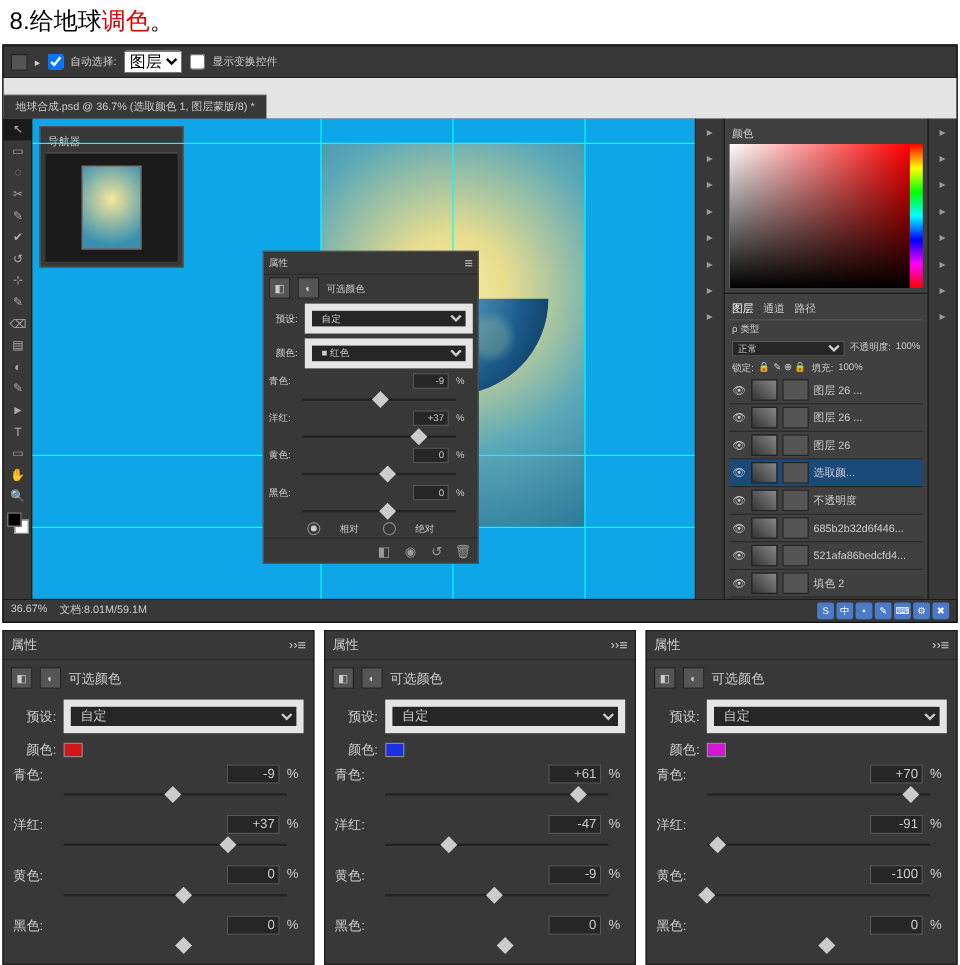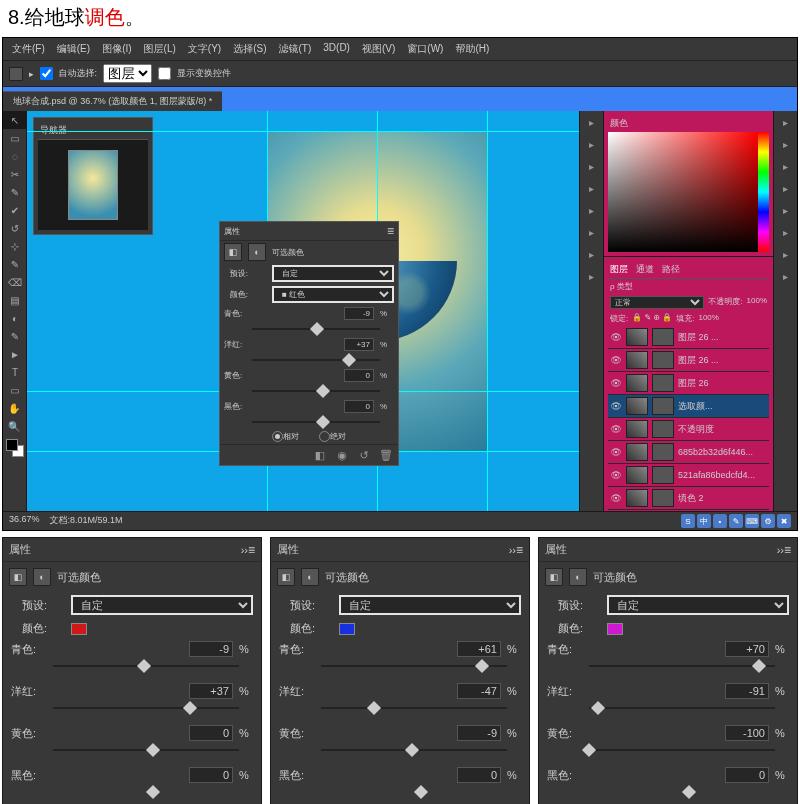--- a/index.html
+++ b/index.html
@@ -8,41 +8,41 @@
 .step-title .accent{color:#d00}
 .ps-app{background:#2a2a2a;color:#ccc;font-size:10px;position:relative;border:1px solid #000;margin:2px}
 .titlebar{background:#2a2a2a;height:18px;display:flex;align-items:center;padding:0 4px}
 .titlebar .ps-icon{width:14px;height:14px;background:#001e36;color:#31a8ff;font-size:8px;display:flex;align-items:center;justify-content:center;font-weight:bold;margin-right:6px}
 .titlebar .spacer{flex:1}
 .winbtn{width:18px;height:14px;display:flex;align-items:center;justify-content:center;color:#999;font-size:10px}
 .menubar{display:flex;gap:2px;padding:2px 4px;background:#383838}
 .menubar span{padding:2px 5px;font-size:10px}
 .optbar{display:flex;align-items:center;gap:6px;padding:3px 6px;background:#383838;border-top:1px solid #222;border-bottom:1px solid #222;font-size:9px}
 .optbar .ico{width:14px;height:14px;background:#555;border:1px solid #222}
-.tabbar{display:flex;background:#3b82f6;padding-top:4px}
+.tabbar{display:flex;background:#e5e5e5;padding-top:14px}
 .doctab{background:#383838;padding:3px 10px;font-size:9px;border-top:1px solid #555}
 .workspace{display:flex;height:400px;background:#262626}
 .toolbox{width:24px;background:#383838;display:flex;flex-direction:column;border-right:1px solid #1a1a1a}
 .toolbox .tool{width:24px;height:18px;display:flex;align-items:center;justify-content:center;font-size:10px;color:#aaa}
 .toolbox .tool.sel{background:#1a1a1a}
 .toolbox .swatch{margin:4px auto;width:18px;height:18px;position:relative}
 .toolbox .swatch .fg{position:absolute;width:12px;height:12px;background:#000;border:1px solid #888;top:0;left:0}
 .toolbox .swatch .bg{position:absolute;width:12px;height:12px;background:#fff;border:1px solid #888;bottom:0;right:0}
 .canvas-area{flex:1;background:#0ea5e9;position:relative;overflow:hidden}
 .nav-float{position:absolute;top:6px;left:6px;width:120px;background:#383838;border:1px solid #555;padding:4px}
 .nav-float .thumb{width:100%;height:90px;background:#1a1a1a;display:flex;align-items:center;justify-content:center}
 .nav-float .thumb .mini{width:50px;height:70px;background:radial-gradient(circle at 50% 40%,#f5e89a 0%,#3a8fb0 80%);border:1px solid #888}
 .nav-float .hdr{font-size:9px;padding:2px;border-bottom:1px solid #555}
 .artboard{position:absolute;left:240px;top:20px;width:220px;height:320px;background:radial-gradient(circle at 50% 38%,#f8eea0 0%,#e8dd8f 20%,#5aa8b8 60%,#2a7a9a 100%)}
 .artboard .earth{position:absolute;left:30px;top:130px;width:160px;height:80px;border-radius:0 0 160px 160px;background:radial-gradient(circle at 40% 0%,#6ab8d8 0%,#1a5a8a 60%,#0a2a4a 100%);overflow:hidden}
 .artboard .earth::after{content:"";position:absolute;inset:0;background:radial-gradient(circle at 30% 20%,rgba(170,200,150,.4) 8%,transparent 15%),radial-gradient(circle at 70% 40%,rgba(170,200,150,.3) 10%,transparent 18%)}
 .guide-h{position:absolute;left:0;right:0;height:1px;background:#0ff}
 .guide-v{position:absolute;top:0;bottom:0;width:1px;background:#0ff}
 .props-float{position:absolute;right:180px;top:110px;width:180px;background:#383838;border:1px solid #555}
-.right-panels{width:170px;background:#be185d;display:flex;flex-direction:column;border-left:1px solid #1a1a1a}
+.right-panels{width:170px;background:#404040;display:flex;flex-direction:column;border-left:1px solid #1a1a1a}
 .side-tabs{width:24px;background:#383838;display:flex;flex-direction:column;border-left:1px solid #1a1a1a}
 .side-tabs .st{height:22px;display:flex;align-items:center;justify-content:center;font-size:10px;color:#999}
 .color-panel{padding:4px;border-bottom:1px solid #1a1a1a}
 .color-panel .hdr{font-size:9px;padding:2px}
 .color-picker{width:100%;height:120px;background:linear-gradient(to right,#fff,#f00);position:relative}
 .color-picker::after{content:"";position:absolute;inset:0;background:linear-gradient(to bottom,transparent,#000)}
 .hue-strip{width:12px;height:120px;background:linear-gradient(to bottom,#f00,#ff0,#0f0,#0ff,#00f,#f0f,#f00);float:right}
 .color-body{display:flex}
 .layers-panel{flex:1;padding:4px;font-size:9px}
 .layers-panel .hdr{display:flex;gap:8px;padding:2px;border-bottom:1px solid #555}
@@ -57,67 +57,54 @@
 .statusbar .ime span{width:14px;height:14px;background:#4a7ac8;border-radius:2px;display:flex;align-items:center;justify-content:center;font-size:8px;color:#fff}
 
 
 .props-row{display:flex;gap:8px;margin:6px 2px}
 .props-panel{flex:1;background:#383838;color:#ccc;font-size:11px;border:1px solid #1a1a1a}
 .pp-title{display:flex;align-items:center;padding:4px 6px;border-bottom:1px solid #2a2a2a}
 .pp-title .txt{flex:1}
 .pp-title .menu{font-size:12px}
 .pp-sub{display:flex;align-items:center;gap:6px;padding:6px}
 .pp-sub .ico{width:18px;height:18px;background:#555;border:1px solid #222;display:flex;align-items:center;justify-content:center;font-size:9px}
-.pp-field{display:flex;align-items:center;gap:24px;padding:3px 8px}
+.pp-field{display:flex;align-items:center;gap:6px;padding:3px 8px}
 .pp-field label{width:36px;text-align:right}
-.pp-field select{flex:1;background:#262626;color:#ccc;border:2px solid #e5e5e5;padding:1px 4px;font-size:11px}
+.pp-field select{flex:1;background:#262626;color:#ccc;border:6px solid #e5e5e5;padding:1px 4px;font-size:11px}
 .pp-field .sw{width:16px;height:12px;border:1px solid #888}
 .pp-slider{padding:2px 8px 6px}
 .pp-slider .srow{display:flex;align-items:center;gap:6px}
 .pp-slider .srow label{width:36px;}
 .pp-slider .srow input[type=text]{width:44px;background:#262626;color:#ccc;border:1px solid #555;text-align:right;padding:1px 3px;font-size:11px}
 .pp-slider .srow .pct{width:14px}
 .pp-slider .track{height:14px;position:relative;margin:2px 0 2px 42px}
 .pp-slider .track .bar{position:absolute;top:6px;left:0;right:14px;height:2px;background:#222}
 .pp-slider .track .thumb{position:absolute;top:2px;width:10px;height:10px;background:#ccc;transform:translateX(-50%) rotate(45deg)}
 .pp-radio{display:flex;justify-content:center;gap:20px;padding:8px}
-.pp-radio label{display:flex;align-items:center;gap:0}
+.pp-radio label{display:flex;align-items:center;gap:16px}
 .pp-radio .r{width:11px;height:11px;border:1px solid #888;border-radius:50%;display:flex;align-items:center;justify-content:center}
 .pp-radio .r.on::after{content:"";width:5px;height:5px;background:#ccc;border-radius:50%}
 .pp-foot{display:flex;justify-content:flex-end;gap:6px;padding:4px 6px;border-top:1px solid #2a2a2a}
 .pp-foot .fb{width:16px;height:16px;display:flex;align-items:center;justify-content:center;color:#999;font-size:11px}
 
 
 .props-float .pp-title,.props-float .pp-sub,.props-float .pp-field,.props-float .pp-slider,.props-float .pp-radio,.props-float .pp-foot{font-size:8px;padding:2px 4px}
 .props-float .pp-field label,.props-float .pp-slider .srow label{width:24px}
 .props-float .pp-slider .srow input[type=text]{width:30px;font-size:8px}
 .props-float .pp-slider .track{margin-left:28px;height:10px}
 .props-float select{font-size:8px}
 </style>
 </head>
 <body>
 
 <div class="step-title">
   <span>8.</span><span>给地球</span><span class="accent">调色</span><span>。</span>
 </div>
 
 <div class="ps-app">
-  <div class="menubar" id="menubar">
-      <span>文件(F)</span>
-      <span>编辑(E)</span>
-      <span>图像(I)</span>
-      <span>图层(L)</span>
-      <span>文字(Y)</span>
-      <span>选择(S)</span>
-      <span>滤镜(T)</span>
-      <span>3D(D)</span>
-      <span>视图(V)</span>
-      <span>窗口(W)</span>
-      <span>帮助(H)</span>
-    </div>
   <div class="optbar">
     <div class="ico"></div>
     <span>▸</span>
     <input type="checkbox" checked="" style="">
     <span>自动选择:</span>
     <select><option>图层</option></select>
     <input type="checkbox" style="">
     <span>显示变换控件</span>
   </div>
   <div class="tabbar">

